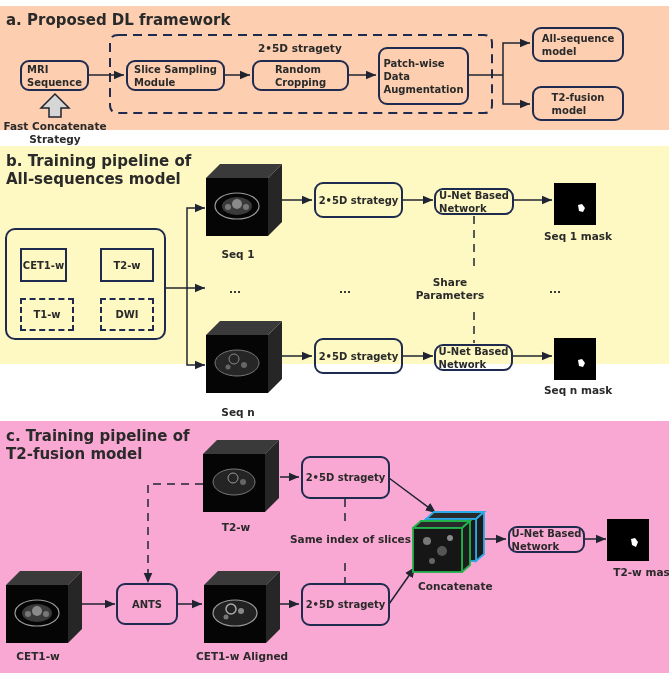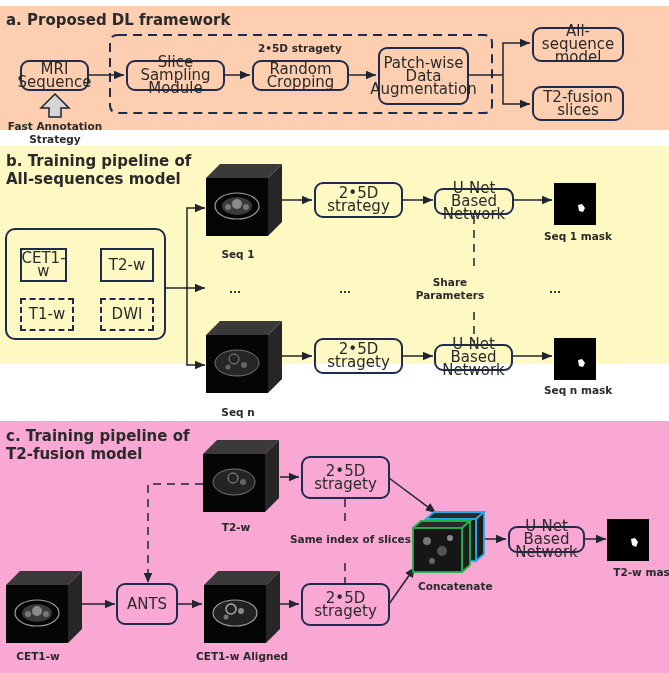--- a/index.html
+++ b/index.html
@@ -2,21 +2,21 @@
 <html><head>
 <meta charset="utf-8">
 <style>
   html,body{margin:0;padding:0;}
   body{width:669px;height:673px;position:relative;overflow:hidden;font-family:"DejaVu Sans",sans-serif;color:#1f2430;}
   .sec{position:absolute;left:0;width:669px;}
   #secA{top:6px;height:124px;background:#fdcfb0;}
   #secB{top:146px;height:218px;background:#fef9c3;}
   #secC{top:421px;height:252px;background:#f9a8d4;}
   .title{position:absolute;left:6px;font-weight:bold;font-size:15px;line-height:18px;color:#2a2a2a;}
-  .box{position:absolute;border:2px solid #1e2a4e;border-radius:9px;box-sizing:border-box;display:flex;align-items:center;justify-content:center;text-align:center;font-size:15px;font-weight:normal;line-height:13px;color:#2a2a2a;}
+  .box{position:absolute;border:2px solid #1e2a4e;border-radius:9px;box-sizing:border-box;display:flex;align-items:center;justify-content:center;text-align:left;font-size:10px;font-weight:bold;line-height:13px;color:#2a2a2a;}
   .lbl{position:absolute;font-size:10.5px;font-weight:bold;color:#2a2a2a;text-align:center;white-space:nowrap;line-height:13px;}
   svg.ov{position:absolute;left:0;top:0;overflow:visible;}
   .cube{position:absolute;}
 </style>
 </head>
 <body>
 
 <div id="secA" class="sec">
   <div class="title" style="top:5px;">a. Proposed DL framework</div>
   <svg class="ov" width="669" height="146">
@@ -32,21 +32,21 @@
     <line x1="349" y1="69" x2="376" y2="69" stroke="#1f2430" stroke-width="1.5" marker-end="url(#arr)"></line>
     <polyline points="469,69 503,69" fill="none" stroke="#1f2430" stroke-width="1.5"></polyline>
     <polyline points="503,69 503,37 530,37" fill="none" stroke="#1f2430" stroke-width="1.5" marker-end="url(#arr)"></polyline>
     <polyline points="503,69 503,98 530,98" fill="none" stroke="#1f2430" stroke-width="1.5" marker-end="url(#arr)"></polyline>
     <path d="M55,88 L41,102 L49,102 L49,111 L61,111 L61,102 L69,102 Z" fill="#d6d6d6" stroke="#1f2430" stroke-width="1.5"></path>
   </svg>
   <div class="box" style="left:20px;top:54px;width:69px;height:31px;">
       <span style="white-space:pre-line">MRI
 Sequence</span>
     </div>
-  <div class="lbl" style="left:2px;top:114px;width:106px;white-space:pre-line;">Fast Annotation
+  <div class="lbl" style="left:2px;top:114px;width:106px;white-space:pre-line;">Fast Concatenate
 Strategy</div>
   <div class="lbl" style="left:258px;top:36px;width:76px;">2•5D stragety</div>
   <div class="box" style="left:126px;top:54px;width:99px;height:31px;">
       <span style="white-space:pre-line">Slice Sampling
 Module</span>
     </div>
   <div class="box" style="left:252px;top:54px;width:97px;height:31px;">
       <span style="white-space:pre-line">Random
 Cropping</span>
     </div>
@@ -54,21 +54,21 @@
       <span style="white-space:pre-line">Patch-wise
 Data
 Augmentation</span>
     </div>
   <div class="box" style="left:532px;top:21px;width:92px;height:35px;">
       <span style="white-space:pre-line">All-sequence
 model</span>
     </div>
   <div class="box" style="left:532px;top:80px;width:92px;height:35px;">
       <span style="white-space:pre-line">T2-fusion
-slices</span>
+model</span>
     </div>
 </div>
 
 <div id="secB" class="sec">
   <div class="title" style="top:6px;white-space:pre-line;">b. Training pipeline of
 All-sequences model</div>
   <svg class="ov" width="669" height="275">
     <defs>
         <marker id="arrb" markerWidth="8" markerHeight="8" refX="7" refY="4" orient="auto">
           <path d="M0,1 L7,4 L0,7 z" fill="#1f2430"></path>

